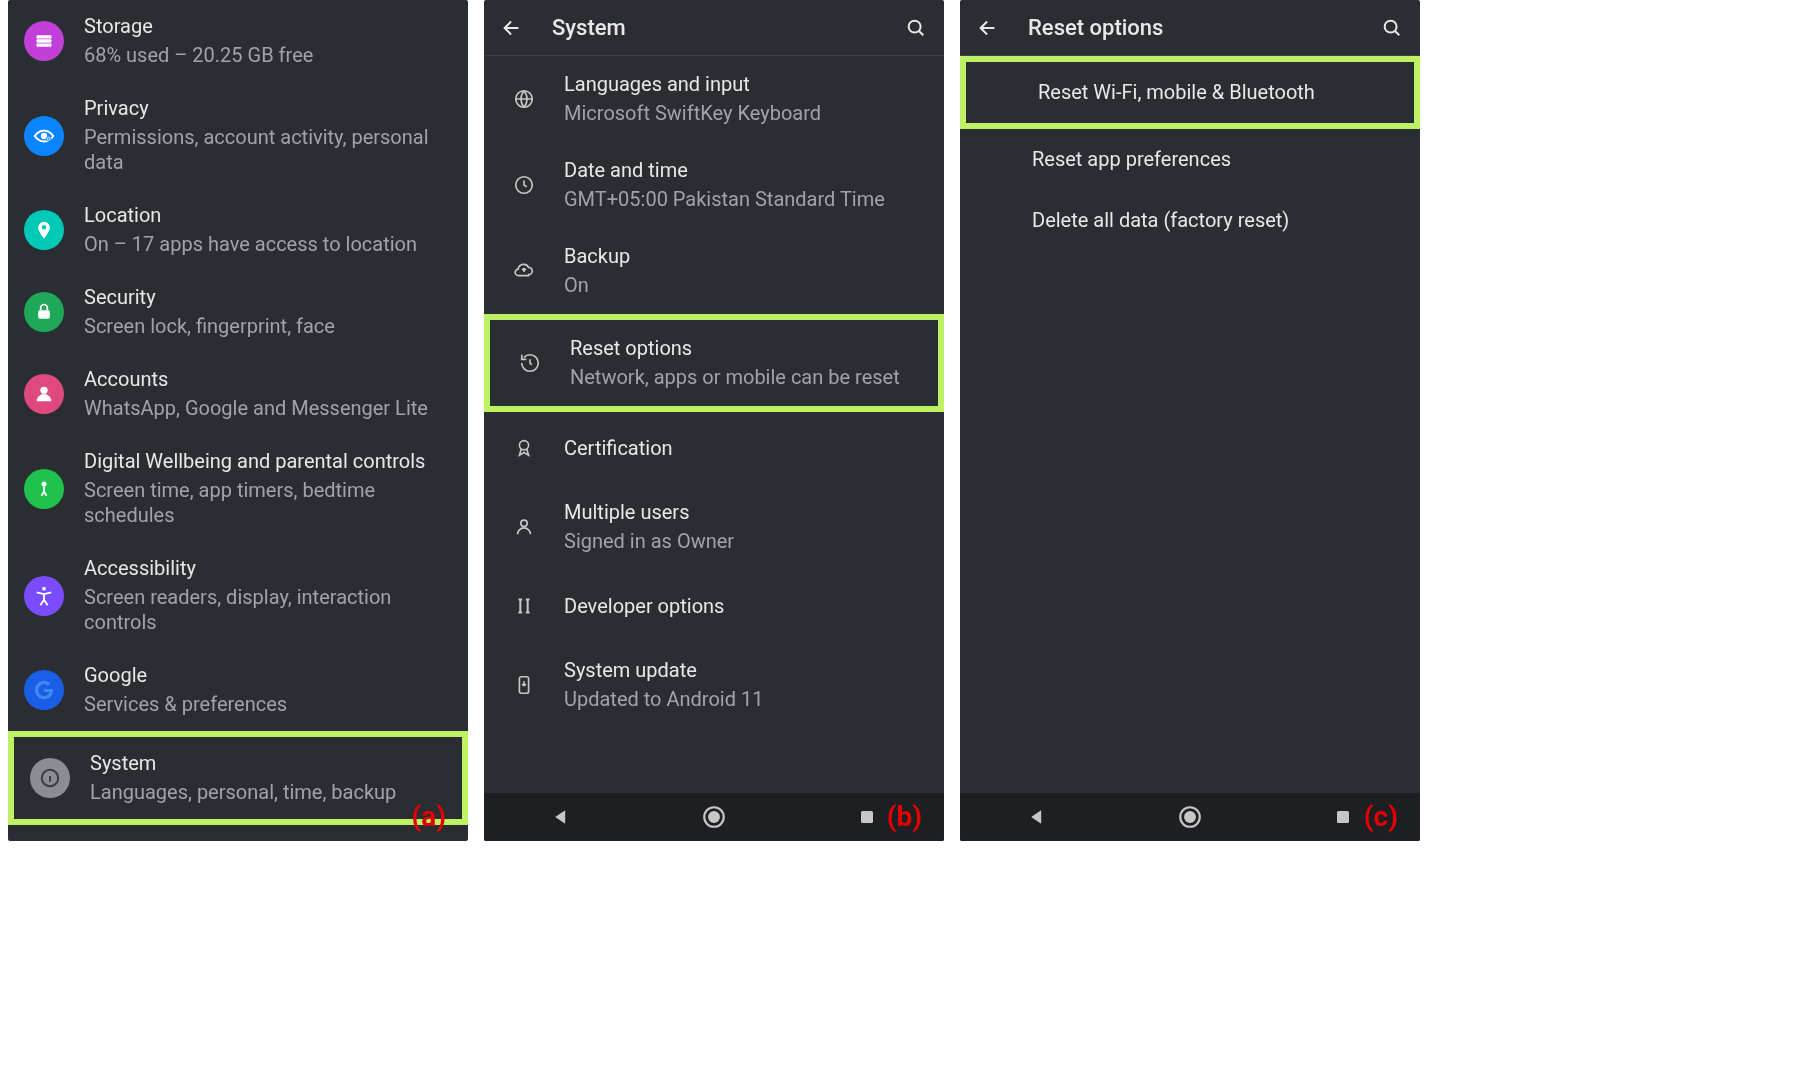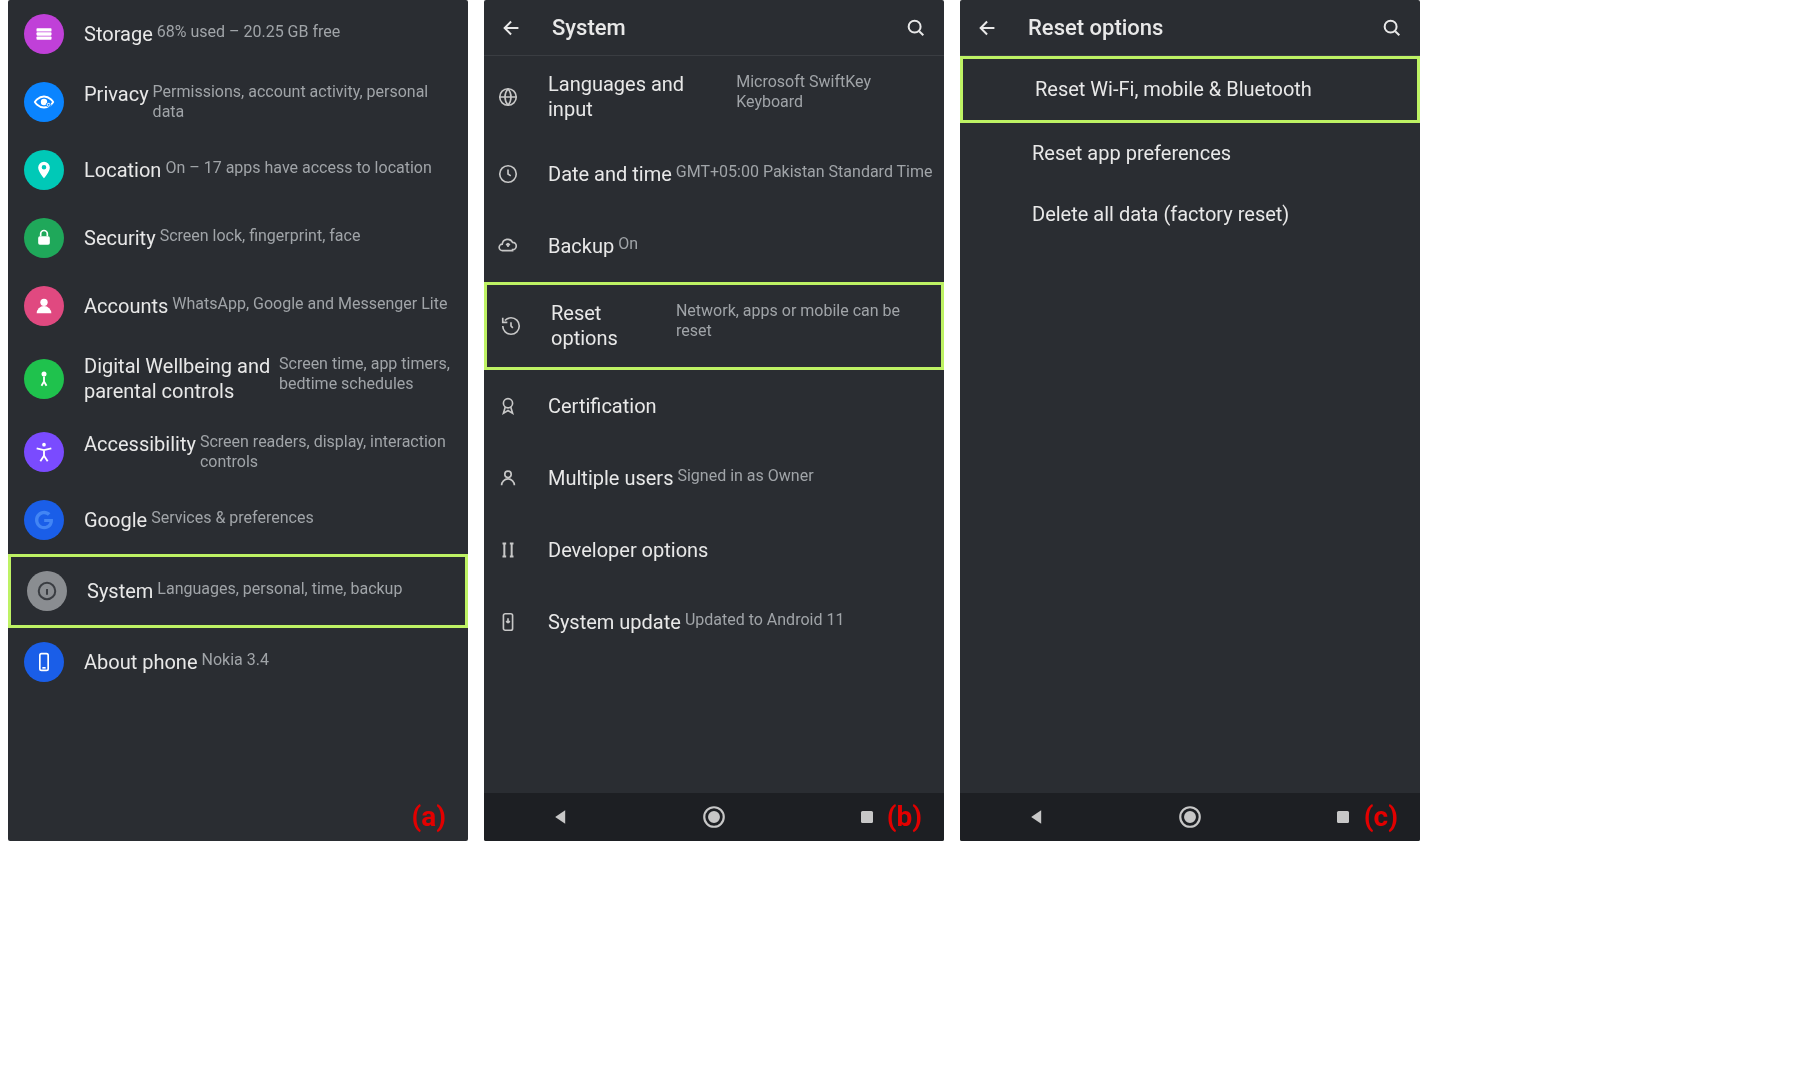--- a/index.html
+++ b/index.html
@@ -3,28 +3,28 @@
 <meta charset="utf-8">
 <style>
 * { margin:0; padding:0; box-sizing:border-box; }
 body { font-family:Roboto,Arial,sans-serif; background:#fff; display:flex; gap:16px; padding:0 8px; }
 .panel { position:relative; width:460px; height:841px; background:#2a2d32; color:#e8e8e8; overflow:hidden; border-radius:2px; }
 .header { display:flex; align-items:center; height:56px; padding:0 16px; border-bottom:1px solid #3a3d42; }
 .header .back { width:24px; height:24px; display:flex; align-items:center; justify-content:center; color:#e8e8e8; cursor:pointer; }
 .header .title { font-size:22px; font-weight:500; margin-left:28px; color:#e8e8e8; }
 .header .search { margin-left:auto; width:24px; height:24px; display:flex; align-items:center; justify-content:center; cursor:pointer; }
 .row { display:flex; align-items:center; padding:14px 16px; cursor:pointer; }
-.row.dense { padding:16px 4px; }
+.row.dense { padding:16px 20px; }
 .row .icon { width:40px; height:40px; border-radius:50%; display:flex; align-items:center; justify-content:center; flex-shrink:0; margin-right:20px; font-size:20px; }
 .row .icon.flat { width:40px; height:40px; background:transparent; color:#c7c7c7; }
-.row .txt { display:flex; flex-direction:row; gap:4px; }
+.row .txt { display:flex; flex-direction:column; gap:4px; }
 .row .ttl { font-size:20px; color:#e8e8e8; line-height:1.25; }
-.row .sub { font-size:16px; color:#a0a4a8; line-height:1.25; }
+.row .sub { font-size:20px; color:#a0a4a8; line-height:1.25; }
 .panel-c .row { padding:18px 16px 18px 72px; }
-.hilite { border:3px solid #bef264; }
+.hilite { border:6px solid #bef264; }
 .tag { position:absolute; right:22px; bottom:8px; color:#e20000; font-size:28px; font-weight:700; }
 .nav { position:absolute; left:0; right:0; bottom:0; height:48px; background:#1d1f23; display:flex; align-items:center; justify-content:space-around; }
 .nav .nbtn { width:30px; height:30px; display:flex; align-items:center; justify-content:center; color:#c7c7c7; cursor:pointer; }
 svg { display:block; }
 </style>
 </head>
 <body>
 
 <div class="panel panel-a">
   <div id="list-a">

